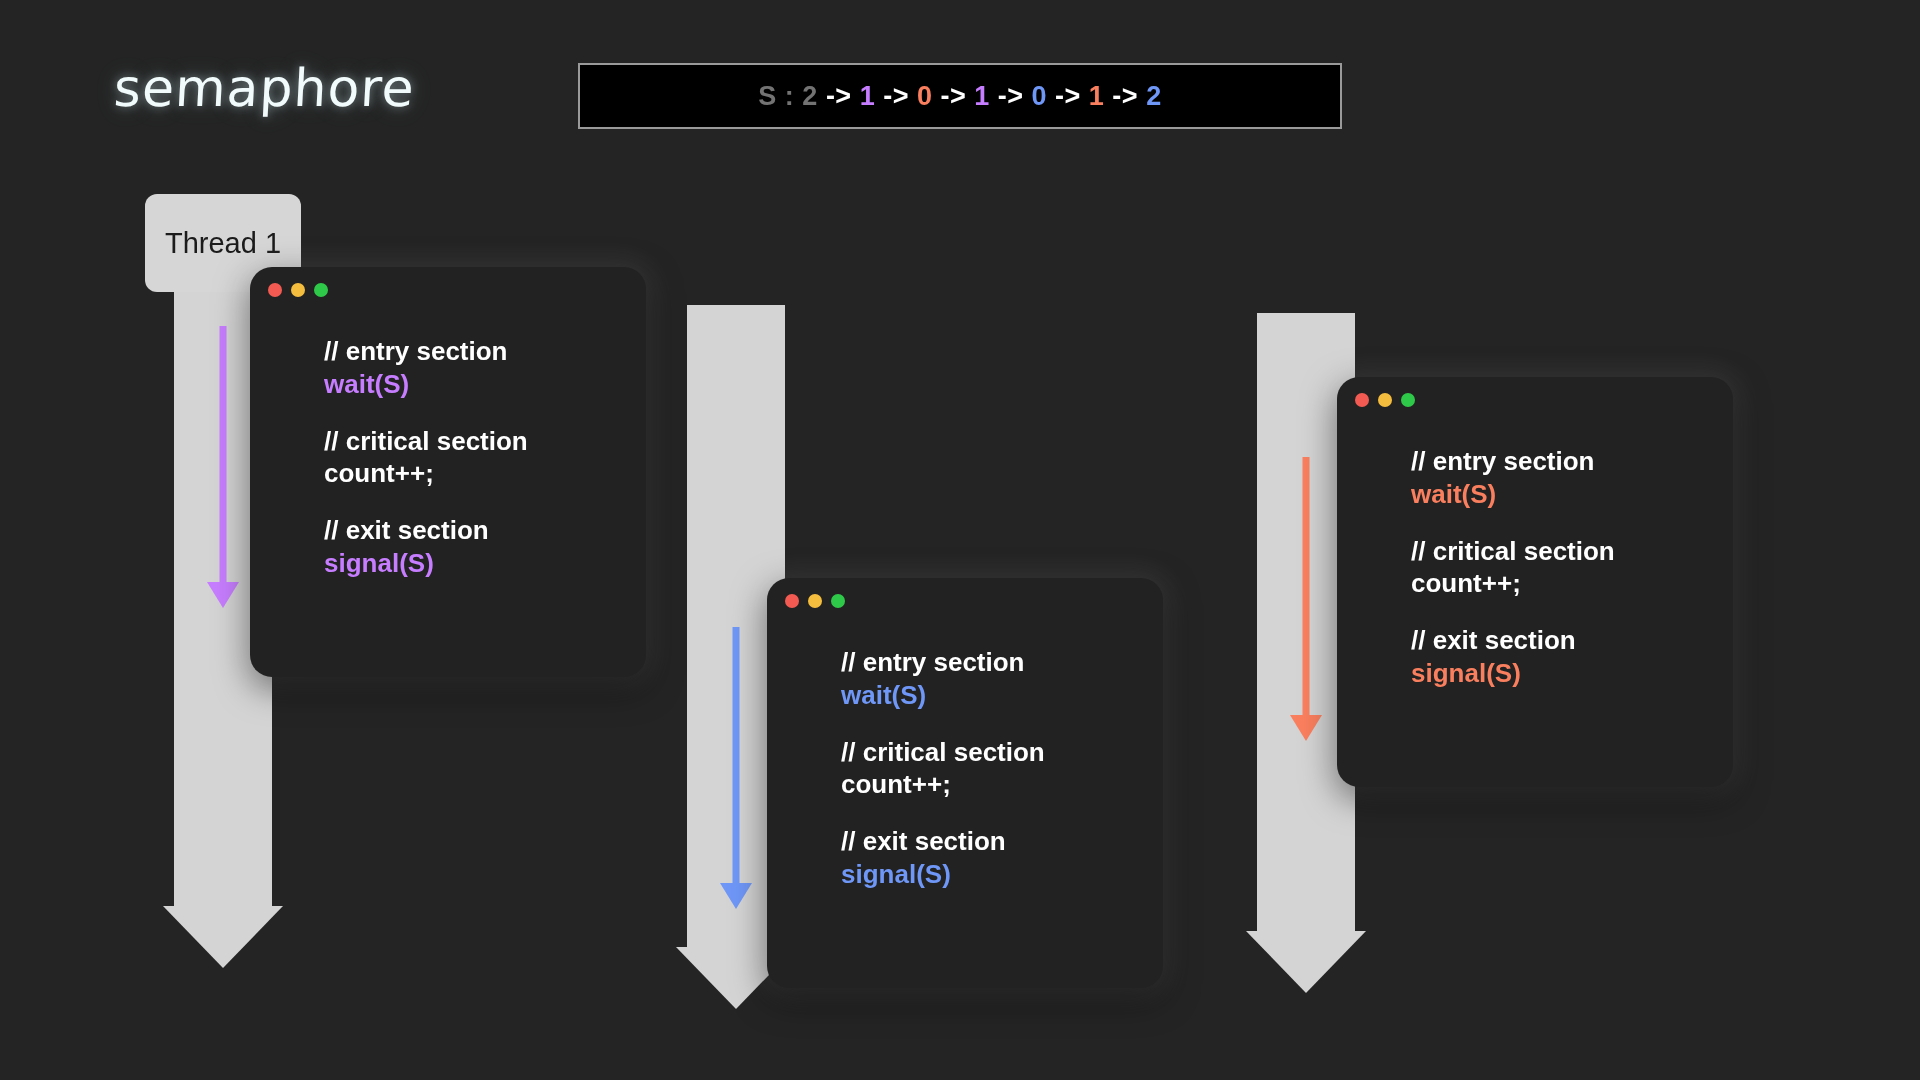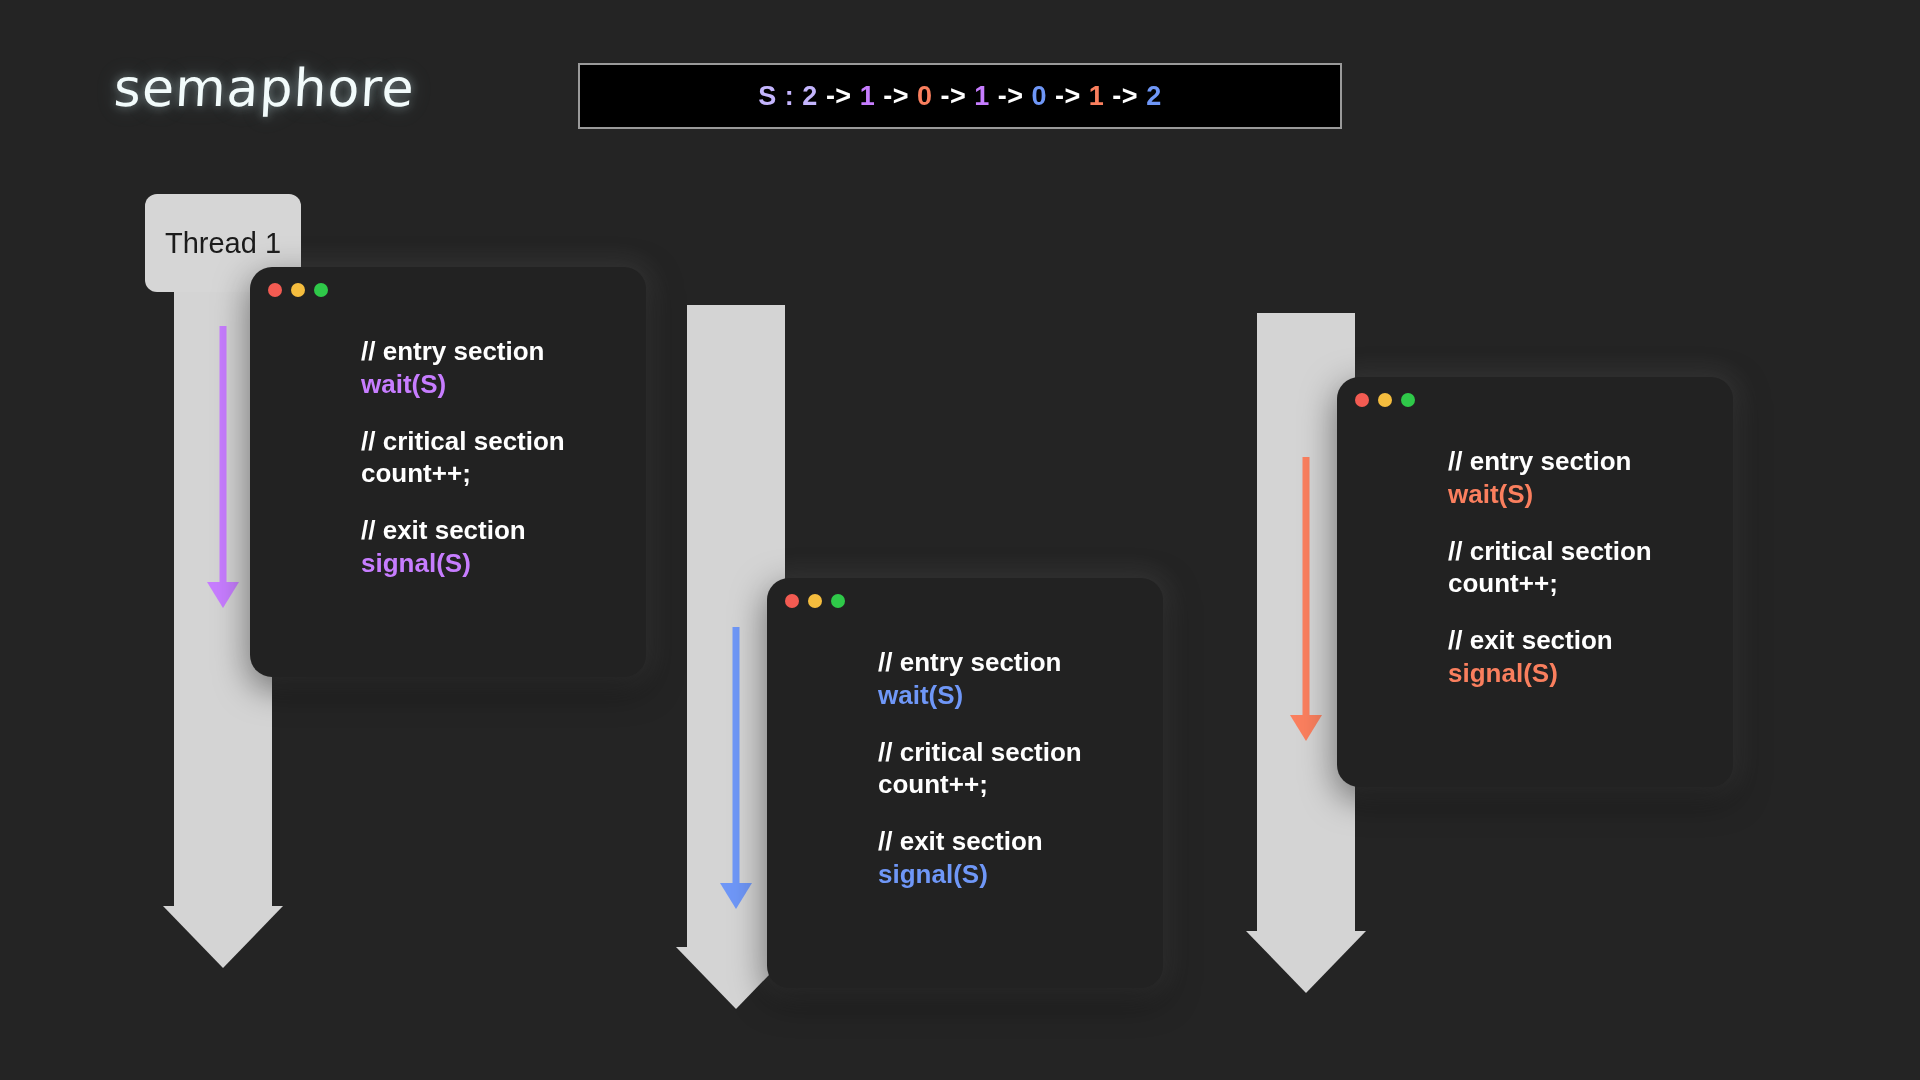--- a/index.html
+++ b/index.html
@@ -52,21 +52,21 @@
   .seq-inner {
     display: flex;
     align-items: center;
     font-size: 27px;
     font-weight: bold;
     color: #ffffff;
     letter-spacing: 0.5px;
     white-space: pre;
   }
   .seq-inner span { white-space: pre; }
-  .tok-white { color: #c4b5fd; }
+  .tok-white { color: #737373; }
   .tok-purple { color: #c77dff; }
   .tok-orange { color: #fa7f5e; }
   .tok-blue   { color: #6f97f7; }
   .arrow-tok  { color: #ffffff; }
 
   
   .thread-label {
     position: absolute;
     background: #d6d6d6;
     color: #1b1b1b;
@@ -137,26 +137,25 @@
     align-items: center;
     padding-left: 18px;
     gap: 9px;
   }
   .dot { width: 14px; height: 14px; border-radius: 50%; }
   .dot.red    { background: #f35b52; }
   .dot.yellow { background: #f5bd3e; }
   .dot.green  { background: #2fc949; }
 
   .code-body {
-    padding: 22px 0 30px 94px;
+    padding: 22px 0 30px 74px;
     font-size: 26px;
     font-weight: bold;
     line-height: 1.26;
     color: #ffffff;
-    margin-left: 17px;
   }
   .code-line { white-space: pre; }
   .code-gap { height: 24px; }
   .kw-purple { color: #c77dff; }
   .kw-blue   { color: #6f97f7; }
   .kw-orange { color: #fa7f5e; }
 </style>
 </head>
 <body>
 

